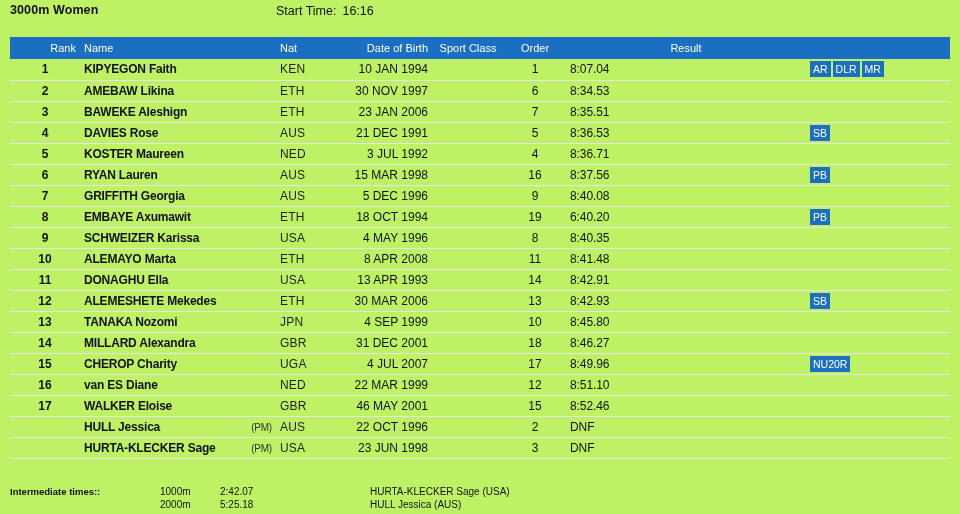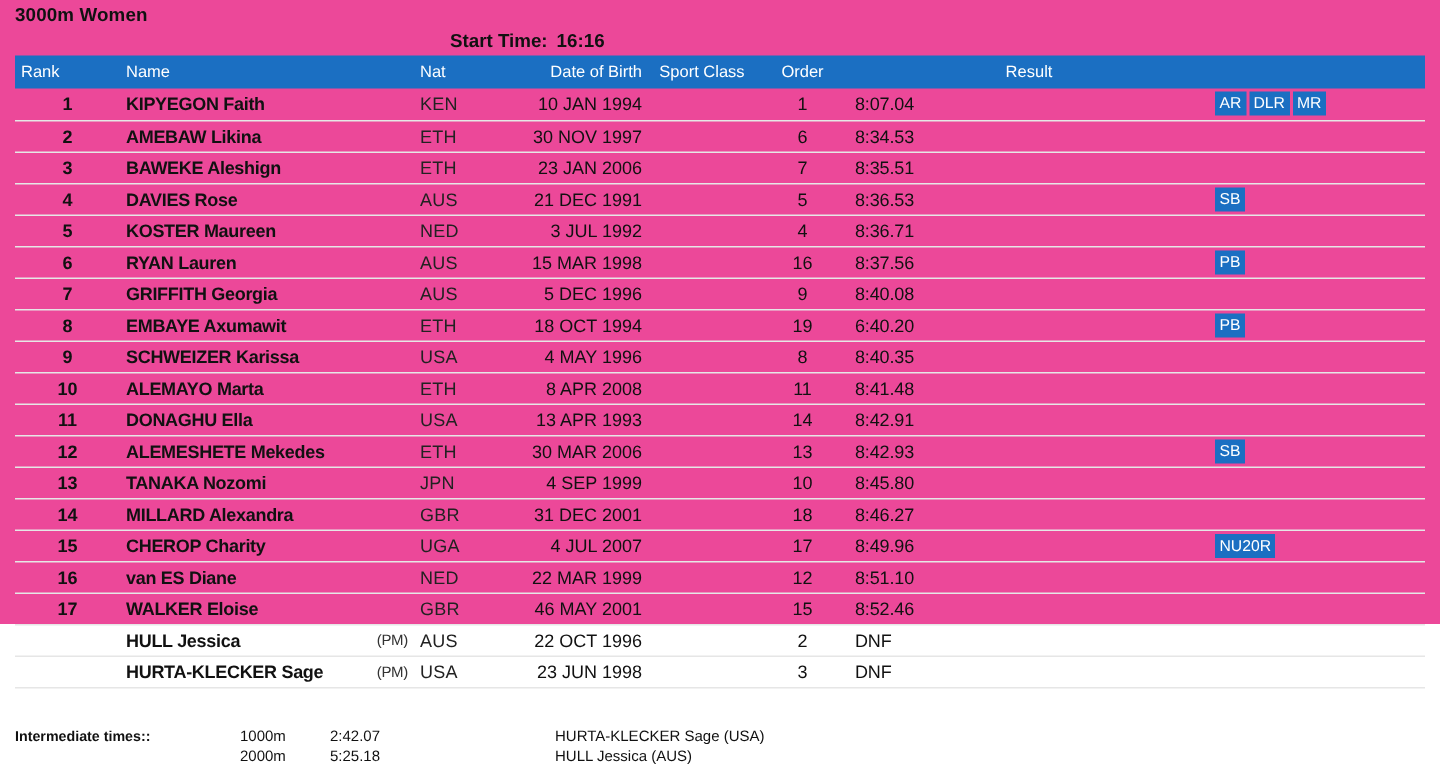--- a/index.html
+++ b/index.html
@@ -7,39 +7,38 @@
     margin: 0; padding: 0;
     width: 960px; height: 514px;
     background: #ffffff;
     font-family: "Liberation Sans", sans-serif;
     color: #111;
     overflow: hidden;
   }
   .page {
     position: relative;
     width: 960px;
-    height: 416px;
-    background: #ec4899;
+    height: 514px;
+    background: #bef264;
   }
   
   .event-title {
     position: absolute;
     left: 10px; top: 3px;
     font-size: 12.5px;
     font-weight: bold;
     color: #111;
     letter-spacing: 0.1px;
   }
   .start-time {
     position: absolute;
-    left: 276px; top: 20px;
+    left: 276px; top: 4px;
     font-size: 12.5px;
-    font-weight: bold;
+    font-weight: normal;
     color: #111;
-    margin-left: 24px;
   }
   .start-time .st-label { margin-right: 6px; }
   
   .table-wrap {
     position: absolute;
     left: 10px; top: 37px;
     width: 940px;
   }
   table.results {
     border-collapse: collapse;
@@ -49,21 +48,21 @@
   table.results thead th {
     background: #1b6fc2;
     color: #ffffff;
     font-size: 11px;
     font-weight: normal;
     height: 22px;
     padding: 0 4px;
     vertical-align: middle;
     white-space: nowrap;
   }
-  th.c-rank   { width: 70px;  text-align: left; padding-left: 14px; }
+  th.c-rank   { width: 70px;  text-align: right; padding-left: 14px; }
   th.c-name   { width: 196px; text-align: left; padding-left: 0px;}
   th.c-nat    { width: 60px;  text-align: left; }
   th.c-dob    { width: 96px;  text-align: right; }
   th.c-class  { width: 72px;  text-align: center; margin-top: 36px; }
   th.c-order  { width: 62px;  text-align: center; }
   th.c-result { width: 240px; text-align: center; }
   th.c-marks  { width: 144px; text-align: left; }
 
   table.results tbody tr { height: 21px; }
   table.results tbody td {

